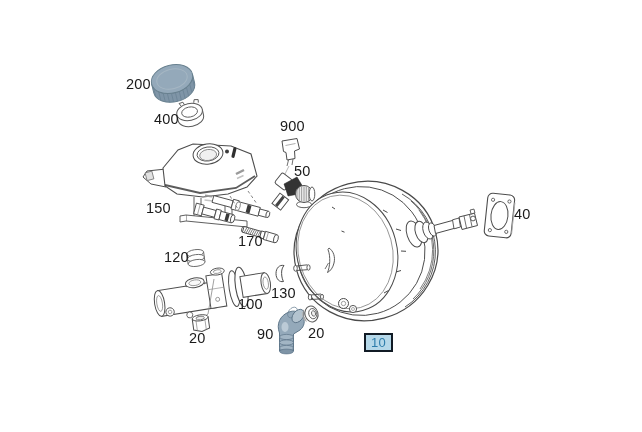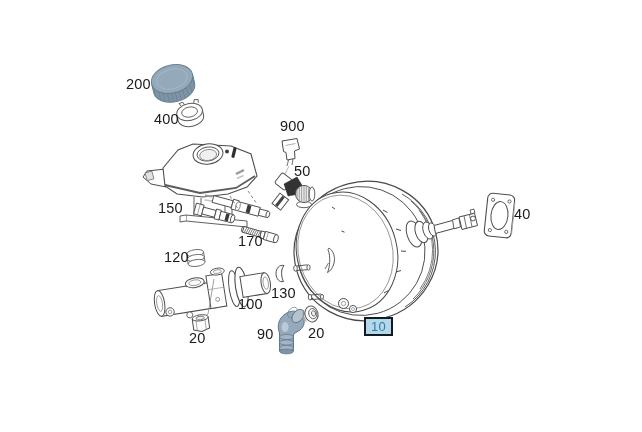--- a/index.html
+++ b/index.html
@@ -7,21 +7,21 @@
     --accent-part:#94a9ba; --highlight-bg:#b5d8e9; --highlight-border:#111b25; --highlight-text:#2e7dab;
   }
   html,body{margin:0;padding:0;background:#e9e9e9;}
   .stage{position:relative;width:642px;height:432px;background:var(--background);
     font-family:"Liberation Sans",sans-serif;overflow:hidden;}
   .stage svg{position:absolute;left:0;top:0;}
   .label{position:absolute;font-size:14.5px;line-height:1;color:var(--label-text);
     letter-spacing:.2px;cursor:pointer;user-select:none;}
   .label.selected{background:var(--highlight-bg);border:2px solid var(--highlight-border);
     color:var(--highlight-text);width:25px;height:15px;display:flex;align-items:center;
-    justify-content:center;font-size:13px;}
+    justify-content:center;font-size:13px;margin-top:16px;}
 </style>
 </head>
 <body>
 
 <div class="stage">
 <svg width="642" height="432" viewBox="0 0 642 432">
 
   <g stroke="#4a4a4a" fill="none">
     <ellipse cx="366" cy="251" rx="72" ry="69.5" transform="rotate(-15 366 251)" fill="#ffffff" stroke-width="1.2"></ellipse>
     <ellipse cx="361" cy="251" rx="64" ry="64.5" transform="rotate(-15 361 251)" stroke-width="0.9"></ellipse>
@@ -253,21 +253,21 @@
     <ellipse cx="312.8" cy="314" rx="4" ry="5.2" fill="#ffffff" stroke-width="0.9"></ellipse>
     <ellipse cx="313.6" cy="314" rx="2" ry="2.8" fill="#f0f0f0" stroke-width="0.8"></ellipse>
   </g>
 
 </svg>
 
   <div class="label" style="left:126px;top:77px">200</div>
   <div class="label" style="left:154px;top:112px">400</div>
   <div class="label" style="left:280px;top:119px">900</div>
   <div class="label" style="left:294px;top:164px">50</div>
-  <div class="label" style="left:158px;top:201px">150</div>
+  <div class="label" style="left:146px;top:201px">150</div>
   <div class="label" style="left:238px;top:234px">170</div>
   <div class="label" style="left:164px;top:250px">120</div>
   <div class="label" style="left:238px;top:297px">100</div>
   <div class="label" style="left:271px;top:286px">130</div>
   <div class="label" style="left:189px;top:331px">20</div>
   <div class="label" style="left:257px;top:327px">90</div>
   <div class="label" style="left:308px;top:326px">20</div>
   <div class="label selected" style="left:364px;top:317px">10</div>
   <div class="label" style="left:514px;top:207px">40</div>
 </div>

